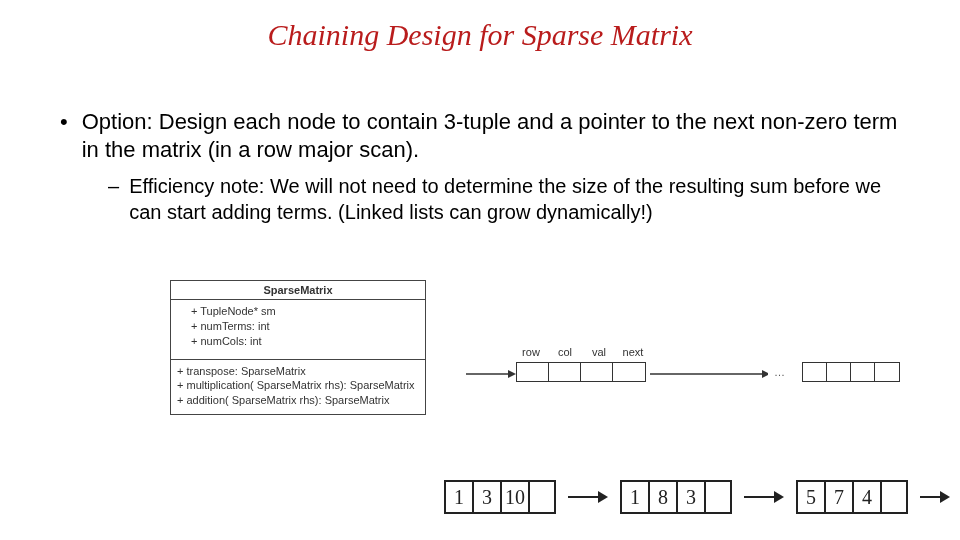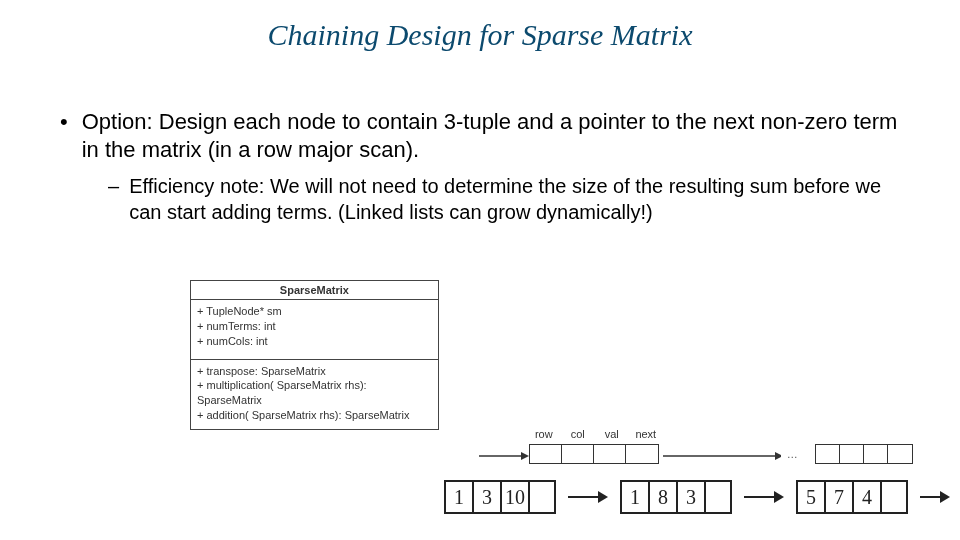--- a/index.html
+++ b/index.html
@@ -8,21 +8,21 @@
     height: 540px;
     background: #fff;
     font-family: Arial, Helvetica, sans-serif;
     color: #000;
     position: relative;
     overflow: hidden;
   }
   .title {
     font-family: Georgia, 'Times New Roman', serif;
     font-style: italic;
-    color: #0c4a6e;
+    color: #b91c1c;
     font-size: 30px;
     text-align: center;
     padding-top: 18px;
     font-weight: 400;
   }
   .bullet-main {
     font-size: 22px;
     margin: 56px 60px 0 60px;
     display: flex;
     line-height: 1.25;
@@ -34,38 +34,37 @@
     display: flex;
     line-height: 1.3;
   }
   .bullet-sub .dash { margin-right: 10px; }
   .diagram-row {
     position: absolute;
     top: 280px;
     left: 170px;
     right: 40px;
     display: flex;
-    align-items: flex-end;
-    margin-left: 20px;
+    align-items: center;
   }
   .uml {
     width: 265px;
     font-size: 11px;
     color: #333;
   }
   .uml-head {
     border: 1px solid #444;
     text-align: center;
     font-weight: bold;
     padding: 3px 0;
   }
   .uml-attrs {
     border: 1px solid #444;
     border-top: none;
-    padding: 4px 6px 10px 6px;
+    padding: 4px 6px 10px 20px;
     line-height: 1.35;
   }
   .uml-ops {
     border: 1px solid #444;
     border-top: none;
     padding: 4px 6px 6px 6px;
     line-height: 1.35;
   }
   .node-area {
     margin-left: 40px;

